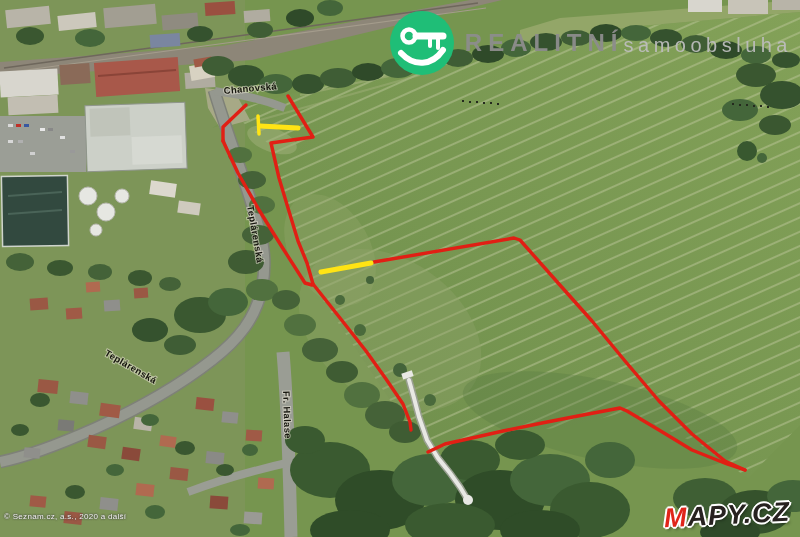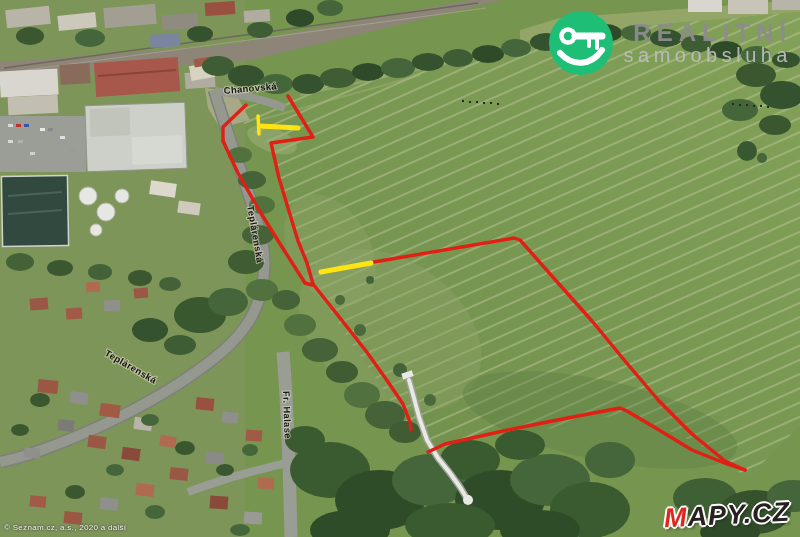--- a/index.html
+++ b/index.html
@@ -1,33 +1,33 @@
 <!DOCTYPE html>
 <html><head>
 <meta charset="utf-8">
 <style>
   html,body{margin:0;padding:0;background:#222;}
   #stage{position:relative;width:800px;height:537px;overflow:hidden;
          font-family:"Liberation Sans",sans-serif;background:#76954f;}
   #scene{position:absolute;left:0;top:0;}
   
   .wm{position:absolute;top:10px;right:8px;display:flex;align-items:center;gap:10px;}
-  .wm-text{display:flex;flex-direction:column;align-items:flex-end;line-height:1.05;}
+  .wm-text{display:flex;align-items:flex-end;line-height:1.05;}
   .wm-line1{color:#8d8d8d;opacity:.95;font-weight:700;font-size:24px;letter-spacing:6px;}
   .wm-line2{color:#bdbdbd;opacity:.95;font-weight:400;font-size:20px;letter-spacing:4.5px;}
   
   .maplogo{position:absolute;right:10px;bottom:6px;font-style:italic;font-weight:900;
            font-size:27px;letter-spacing:1px;transform:rotate(-3deg);white-space:nowrap;
            text-shadow:-2px 0 0 #fff,2px 0 0 #fff,0 -2px 0 #fff,0 2px 0 #fff,
                        -1px -1px 0 #fff,1px -1px 0 #fff,-1px 1px 0 #fff,1px 1px 0 #fff,
                        2px 3px 3px rgba(0,0,0,.35);}
   .maplogo .m{color:#e0251a;}
   .maplogo .rest{color:#272220;}
   
-  .attr{position:absolute;left:4px;bottom:5px;font-size:8px;color:#f2f2ee;
+  .attr{position:absolute;left:4px;bottom:16px;font-size:8px;color:#f2f2ee;
         text-shadow:0 0 2px #444,0 0 2px #444;letter-spacing:.3px;}
   .lbl{font-weight:700;font-size:9.5px;fill:#17170f;stroke:#ece8d8;stroke-opacity:.55;
        stroke-width:2;paint-order:stroke;letter-spacing:.3px;}
 </style>
 </head>
 <body>
 
 <div id="stage">
 
 <svg id="scene" width="800" height="537" viewBox="0 0 800 537" xmlns="http://www.w3.org/2000/svg">

